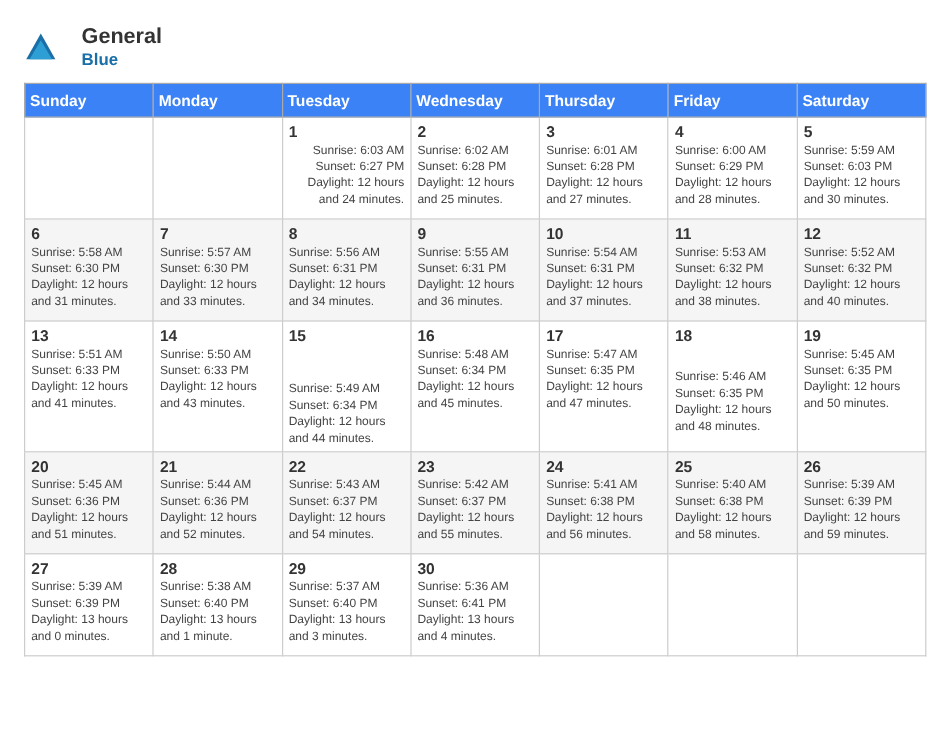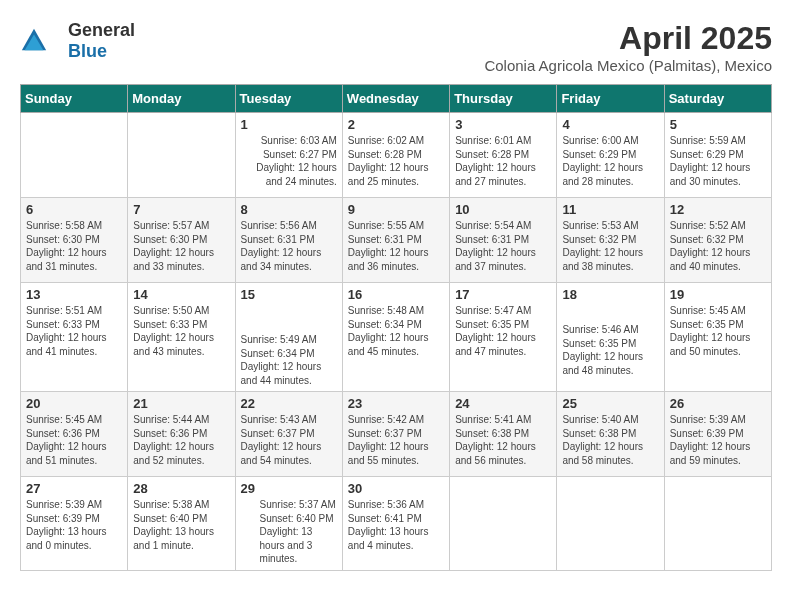--- a/index.html
+++ b/index.html
@@ -35,21 +35,21 @@
     }
     .location-title {
       font-size: 15px;
       color: #555;
     }
     table {
       width: 100%;
       border-collapse: collapse;
     }
     thead tr {
-      background-color: #0f766e;
+      background-color: #3b82f6;
       color: #fff;
     }
     thead th {
       padding: 6px 4px;
       font-size: 13px;
       font-weight: bold;
       text-align: left;
       border: 1px solid #aaa;
     }
     tbody tr {
@@ -90,26 +90,22 @@
 <body>
 
 <div class="header">
   <div class="logo">
     <svg class="logo-icon" viewBox="0 0 30 30" xmlns="http://www.w3.org/2000/svg">
       <polygon points="15,2 28,25 2,25" fill="#1a6fa8"></polygon>
       <polygon points="15,8 25,25 5,25" fill="#2e9fd4"></polygon>
     </svg>
     <div>
       <span style="font-size:18px;font-weight:bold;color:#333;">General</span><br>
-      <span style="font-size:18px;font-weight:bold;color:#1a6fa8;">Blue</span>
+      <span style="font-size:14px;font-weight:bold;color:#1a6fa8;">Blue</span>
     </div>
-  </div>
-  <div class="title-block">
-    <div class="month-title">April 2025</div>
-    <div class="location-title">Colonia Agricola Mexico (Palmitas), Mexico</div>
   </div>
 </div>
 
 <table>
   <thead>
     <tr>
       <th>Sunday</th>
       <th>Monday</th>
       <th>Tuesday</th>
       <th>Wednesday</th>
@@ -142,21 +138,21 @@
         </td>
         <td>
           <span class="day-num">4</span>
           <div class="day-info" style="white-space: pre-line;">Sunrise: 6:00 AM
 Sunset: 6:29 PM
 Daylight: 12 hours and 28 minutes.</div>
         </td>
         <td>
           <span class="day-num">5</span>
           <div class="day-info" style="white-space: pre-line;">Sunrise: 5:59 AM
-Sunset: 6:29 PM
+Sunset: 6:03 PM
 Daylight: 12 hours and 30 minutes.</div>
         </td>
       </tr>
       <tr>
         <td>
           <span class="day-num">6</span>
           <div class="day-info" style="white-space: pre-line;">Sunrise: 5:58 AM
 Sunset: 6:30 PM
 Daylight: 12 hours and 31 minutes.</div>
         </td>
@@ -293,21 +289,21 @@
 Daylight: 13 hours and 0 minutes.</div>
         </td>
         <td>
           <span class="day-num">28</span>
           <div class="day-info" style="white-space: pre-line;">Sunrise: 5:38 AM
 Sunset: 6:40 PM
 Daylight: 13 hours and 1 minute.</div>
         </td>
         <td>
           <span class="day-num">29</span>
-          <div class="day-info" style="white-space: pre-line; margin-left: 19px;">Sunrise: 5:37 AM
+          <div class="day-info" style="white-space: pre-line;">Sunrise: 5:37 AM
 Sunset: 6:40 PM
 Daylight: 13 hours and 3 minutes.</div>
         </td>
         <td>
           <span class="day-num">30</span>
           <div class="day-info" style="white-space: pre-line;">Sunrise: 5:36 AM
 Sunset: 6:41 PM
 Daylight: 13 hours and 4 minutes.</div>
         </td>
         <td class="empty-cell"></td>

